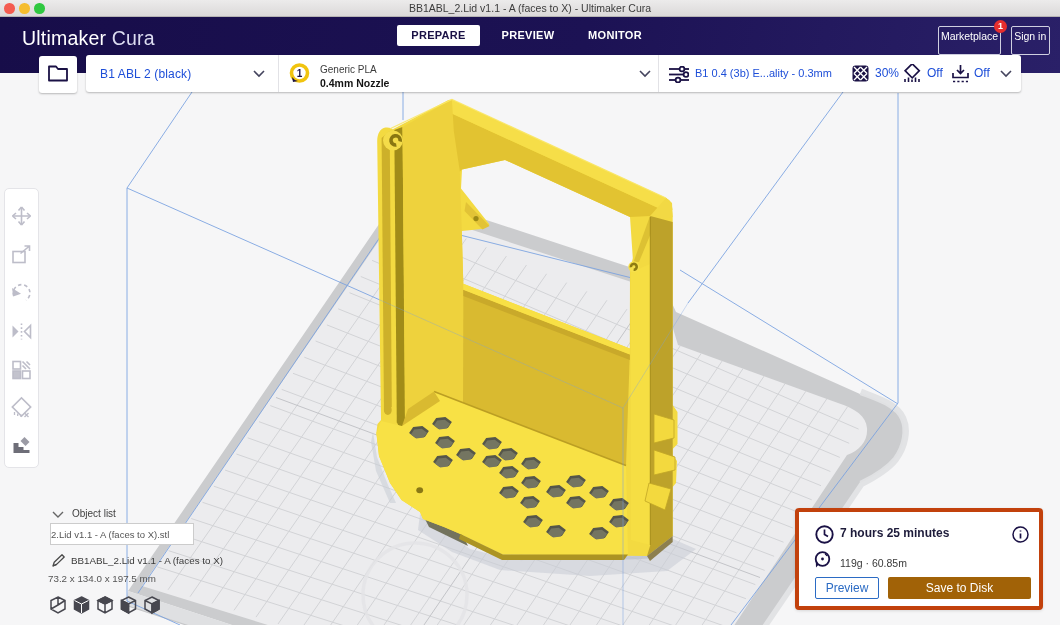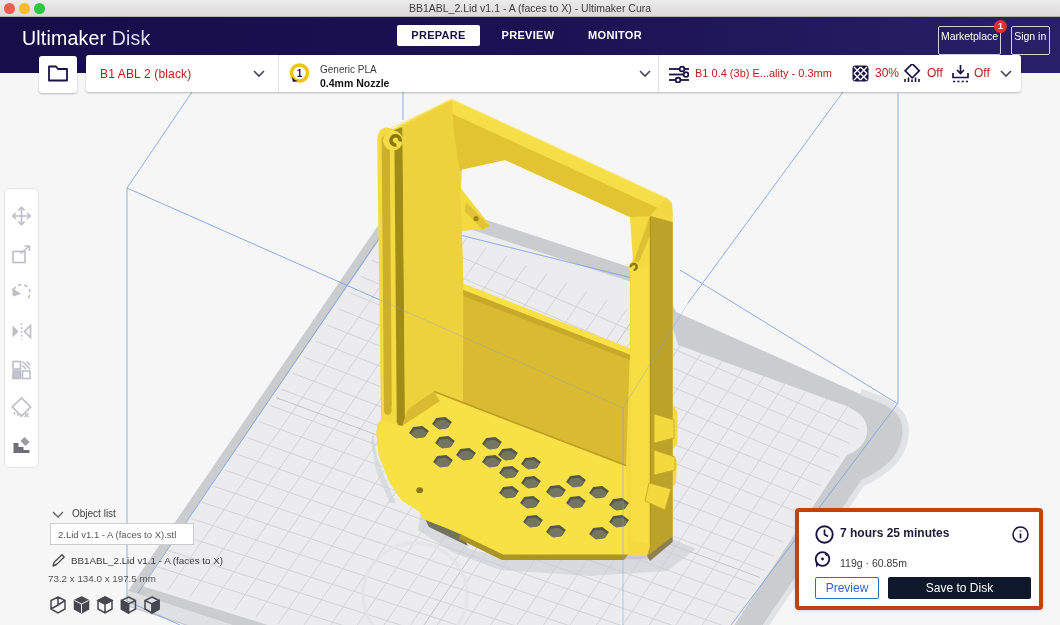--- a/index.html
+++ b/index.html
@@ -10,39 +10,39 @@
 .logo{position:absolute;left:22px;top:10px;font-size:19.5px;color:#fff;letter-spacing:.2px}
 .logo b{font-weight:400}
 .logo span{font-weight:400;color:#dcdcf0}
 .tab{position:absolute;top:8px;height:21px;line-height:21px;font-size:11px;font-weight:700;letter-spacing:.3px;color:#fff;text-align:center}
 .tab.active{background:#fff;color:#1a1145;border-radius:2px}
 .hbtn{position:absolute;top:9px;height:29px;line-height:18px;border:1px solid #cfcfe0;border-radius:2px;color:#fff;font-size:10.5px;text-align:center}
 .badge{position:absolute;width:13px;height:13px;border-radius:50%;background:#e62e2e;color:#fff;font-size:9px;line-height:13px;text-align:center;font-weight:700}
 .stagebar{position:absolute;top:55px;left:86px;width:935px;height:37px;background:#fff;border-radius:3px;box-shadow:0 1px 2px rgba(0,0,0,.25)}
 .folderbtn{position:absolute;top:55.5px;left:39px;width:37.5px;height:37px;background:#fff;border-radius:3px;box-shadow:0 1px 2px rgba(0,0,0,.25)}
 .sdiv{position:absolute;top:0;width:1px;height:37px;background:#e2e2e6}
-.stxt{position:absolute;font-size:12px;color:#b91c1c;white-space:nowrap}
+.stxt{position:absolute;font-size:12px;color:#1d4ed8;white-space:nowrap}
 .chev{stroke:#44445e;stroke-width:1.6;fill:none}
 .toolcol{position:absolute;top:188px;left:4px;width:34.5px;height:280px;background:#fff;border:1px solid #e4e4e8;border-radius:5px}
 .panelBR{position:absolute;left:795px;top:508px;width:248px;height:102px;background:#fff;border:4px solid #c2410c;border-radius:4px;box-shadow:0 1px 3px rgba(0,0,0,.12)}
 .btnPrev{position:absolute;left:16px;top:65px;width:64px;height:22px;border:1px solid #2b6bc4;border-radius:2px;color:#2b6bc4;font-size:12px;text-align:center;line-height:21px;background:#fff}
-.btnSave{position:absolute;left:89px;top:65px;width:143px;height:22px;background:#0f172a;border-radius:2px;color:#fff;font-size:12px;text-align:center;line-height:22px}
+.btnSave{position:absolute;left:89px;top:65px;width:143px;height:22px;background:#a16207;border-radius:2px;color:#fff;font-size:12px;text-align:center;line-height:22px}
 .objlist{position:absolute;left:44px;top:508px;font-size:10px;color:#404040}
-.objbox{position:absolute;left:50px;top:523px;width:144px;height:22px;background:#fff;border:1px solid #ccc;font-size:9.5px;color:#555;line-height:21px;padding-left:7px}
+.objbox{position:absolute;left:50px;top:523px;width:144px;height:22px;background:#fff;border:1px solid #ccc;font-size:9.5px;color:#555;line-height:21px;}
 .mname{position:absolute;left:71px;top:555px;font-size:9.8px;color:#3a3a3a}
 .mdims{position:absolute;left:48px;top:573px;font-size:9.8px;color:#555}
 </style></head><body>
 <div class="titlebar">
 <div class="tl" style="left:4.3px;background:#f45c51"></div>
 <div class="tl" style="left:19.3px;background:#f5bd2e"></div>
 <div class="tl" style="left:34.3px;background:#2fc840"></div>
 <div class="title" style="font-size:10.5px">BB1ABL_2.Lid v1.1 - A (faces to X) - Ultimaker Cura</div>
 </div>
 <div class="header">
-<div class="logo"><b>Ultimaker</b> <span>Disk</span></div>
+<div class="logo"><b>Ultimaker</b> <span>Cura</span></div>
 <div class="tab active" style="left:397px;width:83px;">PREPARE</div>
 <div class="tab" style="left:487px;width:82px;">PREVIEW</div>
 <div class="tab" style="left:574px;width:82px;">MONITOR</div>
 <div class="hbtn" style="left:938px;width:63px;">Marketplace</div>
 <div class="hbtn" style="left:1011px;width:38.5px;">Sign in</div>
 <div class="badge" style="left:994px;top:2.5px;">1</div>
 </div>
 <svg style="position:absolute;top:73px;left:0" width="1060" height="552" viewBox="0 73 1060 552">
 <path d="M860,394 C878,401 895,406 901,419 C906,430 903,446 894,458 C886,468 872,476 860,482 L666,767" stroke="#e2e3e5" stroke-width="11" fill="none"></path>
 <path d="M128,591 L401,192 L660,277 L676,312 L860,394 C878,401 895,406 901,419 C906,430 903,446 894,458 C886,468 872,476 860,482 L666,767 Z" fill="#cbccce"></path>

